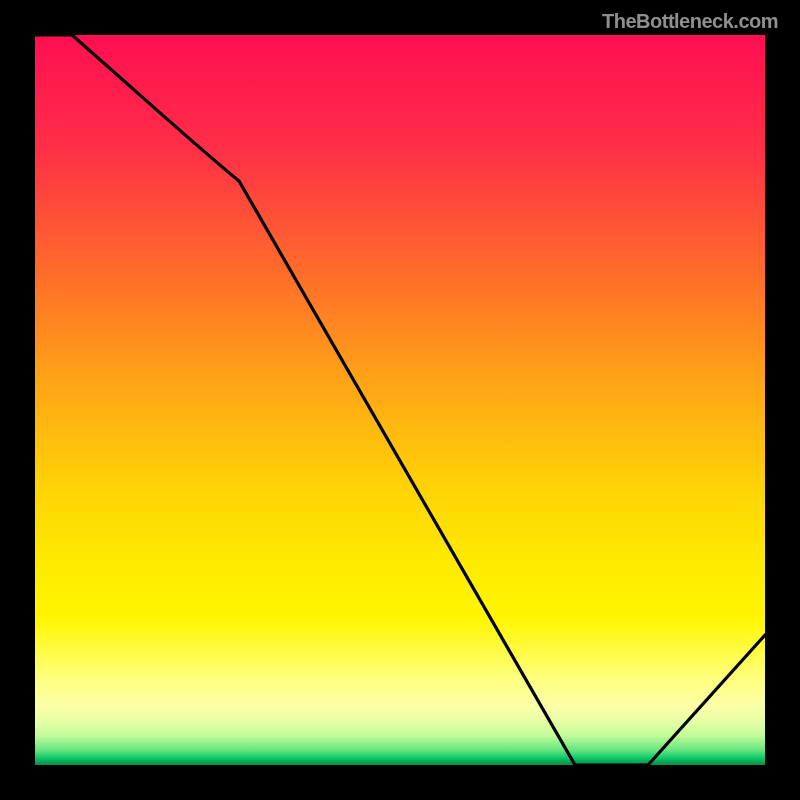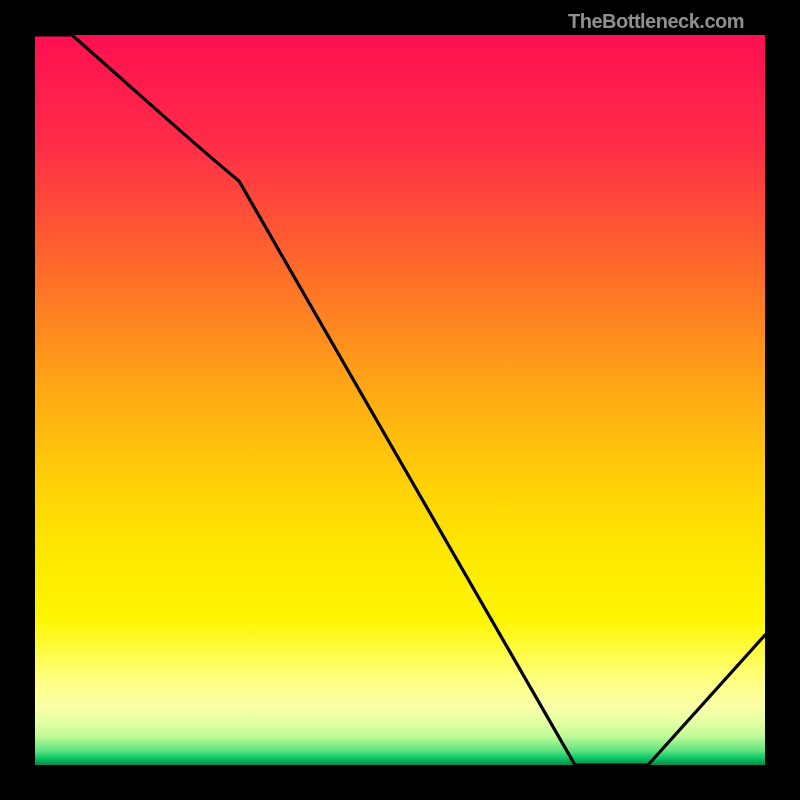--- a/index.html
+++ b/index.html
@@ -61,21 +61,21 @@
   .minimum-label {
     position: absolute;
     color: #a83a23;
     font-size: 10px;
     font-weight: 700;
     letter-spacing: -0.5px;
     white-space: nowrap;
   }
   .watermark {
     position: absolute;
-    right: 56px;
+    right: 22px;
     top: 10px;
     font-size: 20px;
     color: #8f8f8f;
     font-weight: 600;
     font-family: Verdana, Arial, sans-serif;
     letter-spacing: -0.5px;
   }
 </style>
 </head>
 <body>

